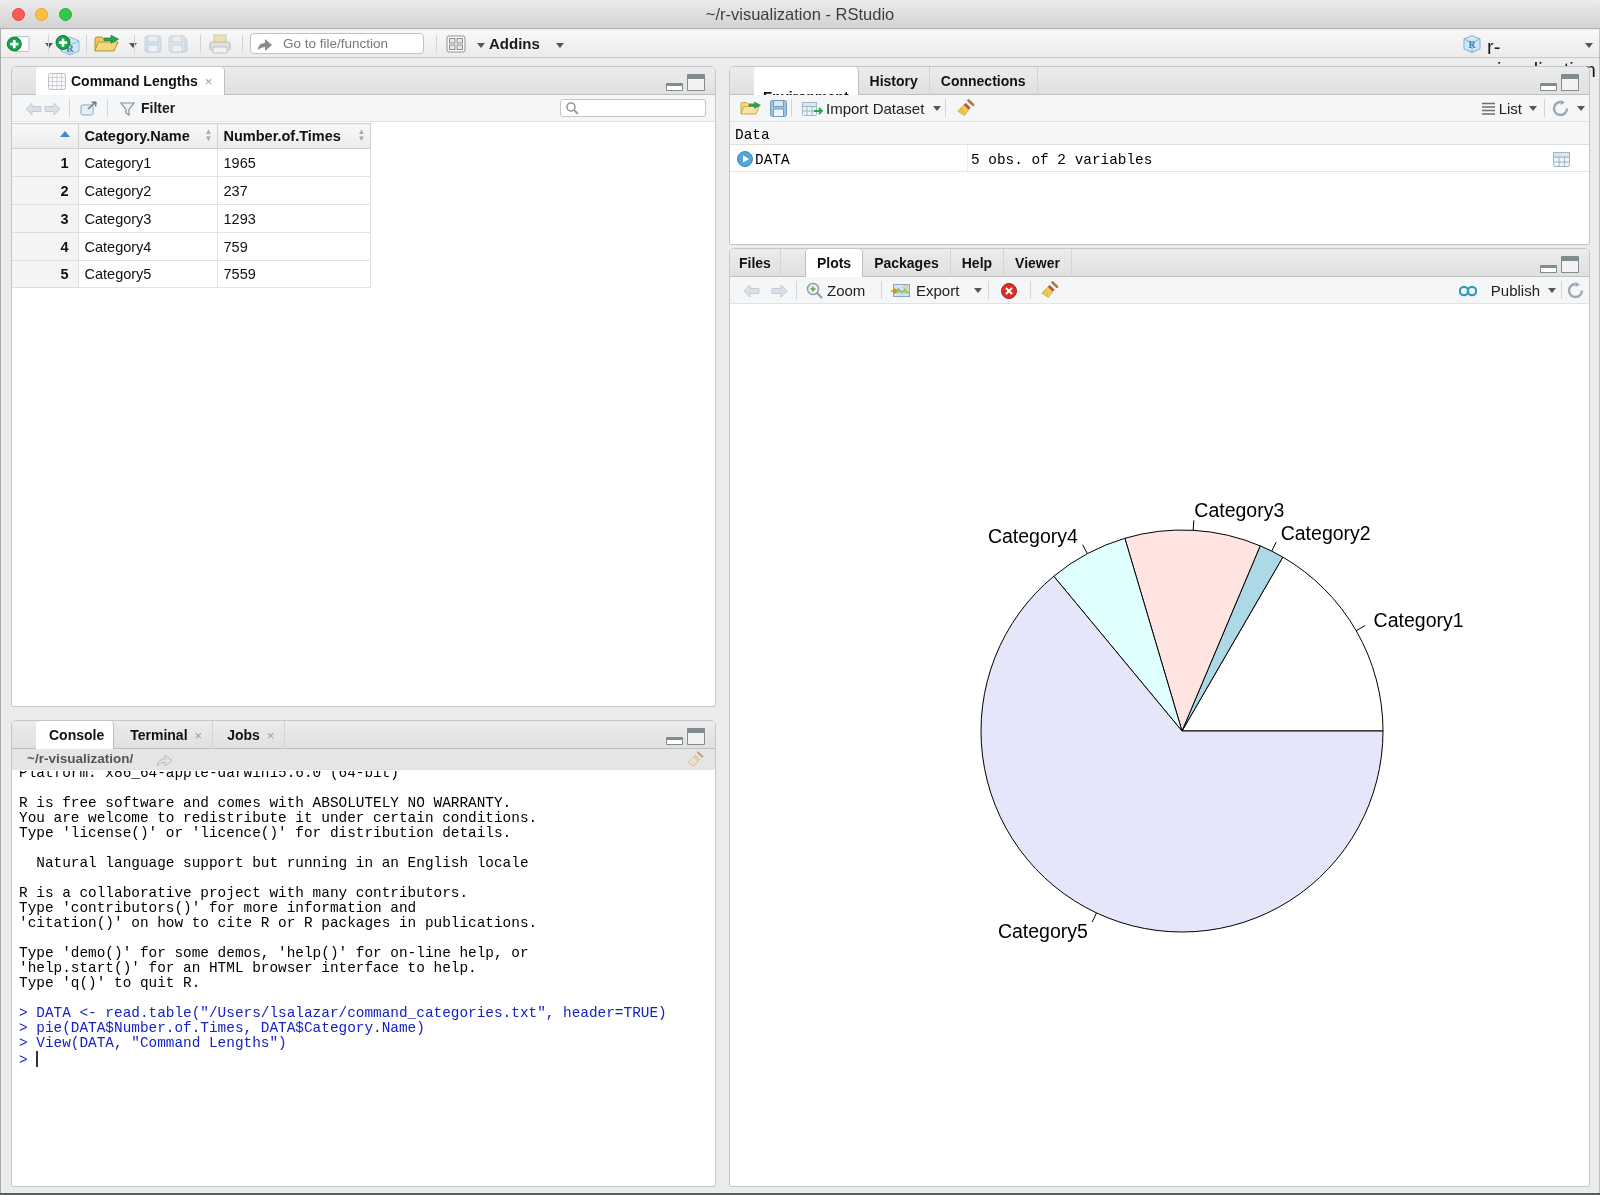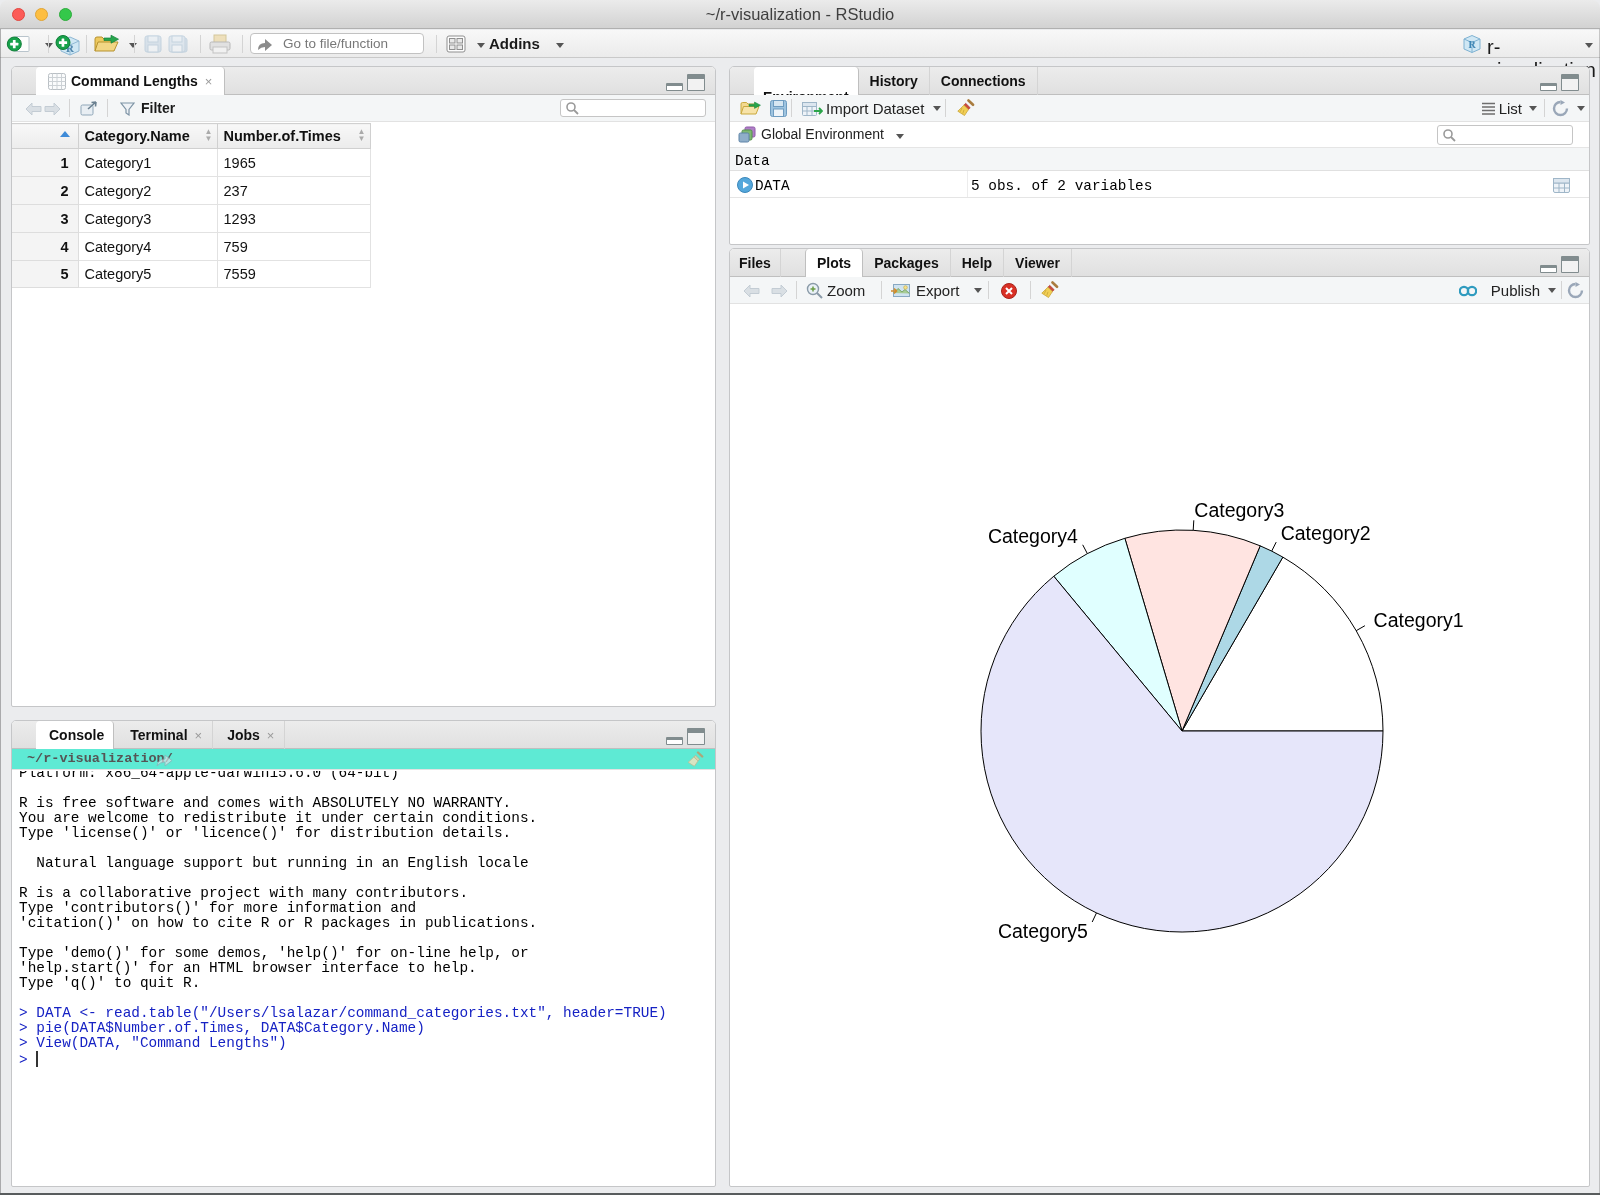--- a/index.html
+++ b/index.html
@@ -213,21 +213,21 @@
 <div class="panel" id="console-panel" style="left:11px; top:720px; width:705px; height:467px;">
   <div class="tabbar">
     <div class="tab active first" style="padding:0 9px 0 13px;">Console</div>
     <div class="tab" style="padding:0 10px 0 16px;">Terminal<span class="tabx">×</span></div>
     <div class="tab" style="padding:0 10px 0 14px;">Jobs<span class="tabx">×</span></div>
     <div class="minmax">
         <span class="mm1"></span>
         <span class="mm2"></span>
       </div>
   </div>
-  <div style="position:relative;height:21px;background:#5eead4;border-bottom:1px solid #e2e2e2;font-family:Liberation Mono, monospace;">
+  <div style="position:relative;height:21px;background:#e5e5e5;border-bottom:1px solid #e2e2e2;">
     <span style="position:absolute;left:15px;top:2px;font-size:13.5px;font-weight:700;color:#555;">~/r-visualization/</span>
     <svg width="17" height="13" style="position:absolute;left:144px;top:5px;" opacity="0.65">
       <path d="M1 12 Q2 5 9 5 L9 1 L16 6.5 L9 12 L9 8 Q4 8 1 12 Z" fill="#dfe5ea" stroke="#97a6b2"></path>
     </svg>
     <svg width="18" height="18" style="position:absolute;right:10px;top:2px;" opacity="0.85">
       <path d="M11 1.5 L15.2 5.5" stroke="#b99c6b" stroke-width="2.4" stroke-linecap="round"></path>
       <path d="M8.5 4.2 L12.6 8.2 L11 10 L6.9 6 Z" fill="#e3cfa8" stroke="#bca878" stroke-width="0.6"></path>
       <path d="M6.9 6 L11 10 L7.3 15.3 L1.2 11.3 Z" fill="#efe3c0" stroke="#c9b588" stroke-width="0.8"></path>
     </svg>
   </div>
@@ -299,35 +299,20 @@
     <span class="tbtext" style="position:absolute;right:67px;top:5px;">List</span>
     <div class="caret" style="position:absolute;right:52px;top:11px;"></div>
     <div class="sep" style="position:absolute;right:44px;top:4px;"></div>
     <svg width="17" height="17" style="position:absolute;right:20px;top:5px;">
       <path d="M8.5 2 A6.5 6.5 0 1 0 15 8.5" fill="none" stroke="#9aa7b8" stroke-width="2.4"></path>
       <path d="M8.5 0 L13 2.5 L8.5 5 Z" fill="#9aa7b8"></path>
     </svg>
     <div class="caret" style="position:absolute;right:4px;top:11px;"></div>
   </div>
 
-  <div style="position:relative;height:26px;background:#fff;border-bottom:1px solid #e5e5e5;">
-    <svg width="19" height="17" style="position:absolute;left:8px;top:4px;">
-      <rect x="7" y="1" width="10" height="10" rx="1.5" fill="#b07fc8" stroke="#8e5aa8"></rect>
-      <rect x="4" y="4" width="10" height="10" rx="1.5" fill="#7fb873" stroke="#55924c"></rect>
-      <rect x="1" y="7" width="10" height="9" rx="1.5" fill="#8faec9" stroke="#5f84a8"></rect>
-    </svg>
-    <span style="position:absolute;left:31px;top:4px;font-size:14px;color:#222;">Global Environment</span>
-    <div class="caret" style="position:absolute;left:161px;top:12px;"></div>
-    <div class="searchbox" style="right:16px;top:3px;width:136px;">
-      <svg width="13" height="13" style="position:absolute;left:5px;top:3px;">
-        <circle cx="5" cy="5" r="4" fill="none" stroke="#9a9a9a" stroke-width="1.6"></circle>
-        <path d="M8 8 L12 12" stroke="#9a9a9a" stroke-width="1.8"></path>
-      </svg>
-    </div>
-  </div>
   <div style="position:relative;height:23px;background:#f4f6f7;border-bottom:1px solid #e0e0e0;font-family:'Liberation Mono',monospace;font-size:14.4px;color:#000;line-height:27px;padding-left:5px;">Data</div>
   <div style="position:relative;height:27px;background:#fff;border-bottom:1px solid #e5e5e5;font-family:'Liberation Mono',monospace;font-size:14.4px;color:#000;line-height:30px;">
     <div style="position:absolute;left:237px;top:0;bottom:0;width:1px;background:#ececec;"></div>
     <svg width="16" height="16" style="position:absolute;left:7px;top:6px;">
       <circle cx="8" cy="8" r="7.5" fill="#54a7db"></circle>
       <circle cx="8" cy="8" r="7.5" fill="none" stroke="#3c88bb"></circle>
       <path d="M6 4.5 L12 8 L6 11.5 Z" fill="#fff"></path>
     </svg>
     <span style="position:absolute;left:25px;">DATA</span>
     <span style="position:absolute;left:241px;">5 obs. of 2 variables</span>

